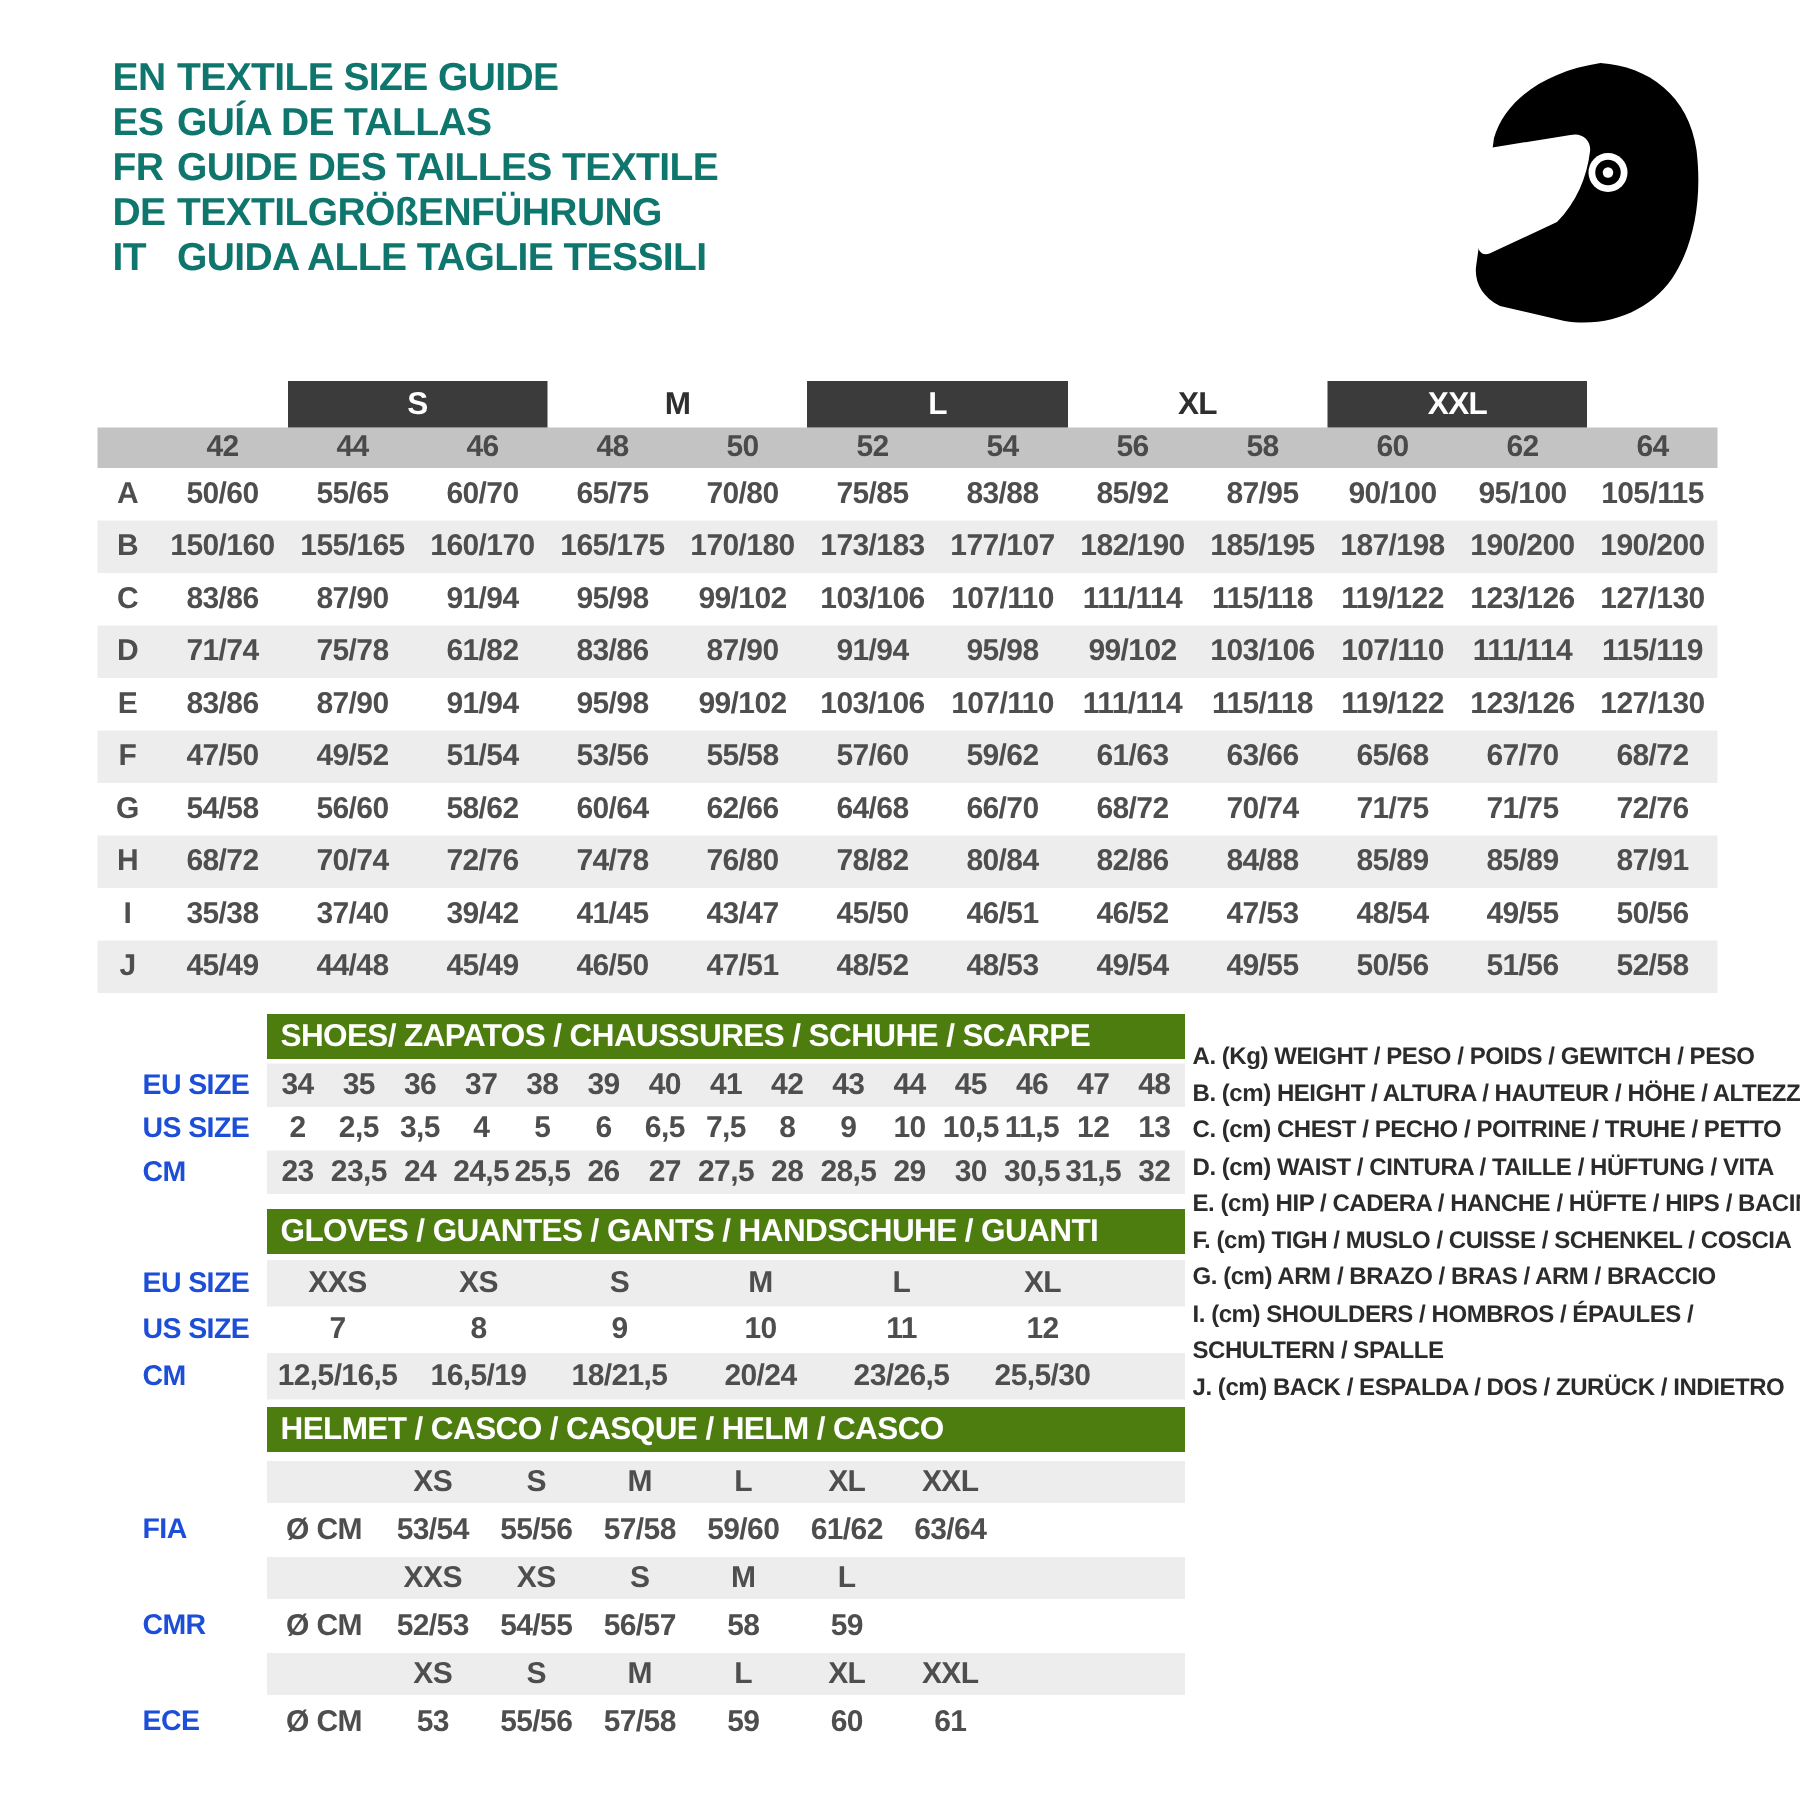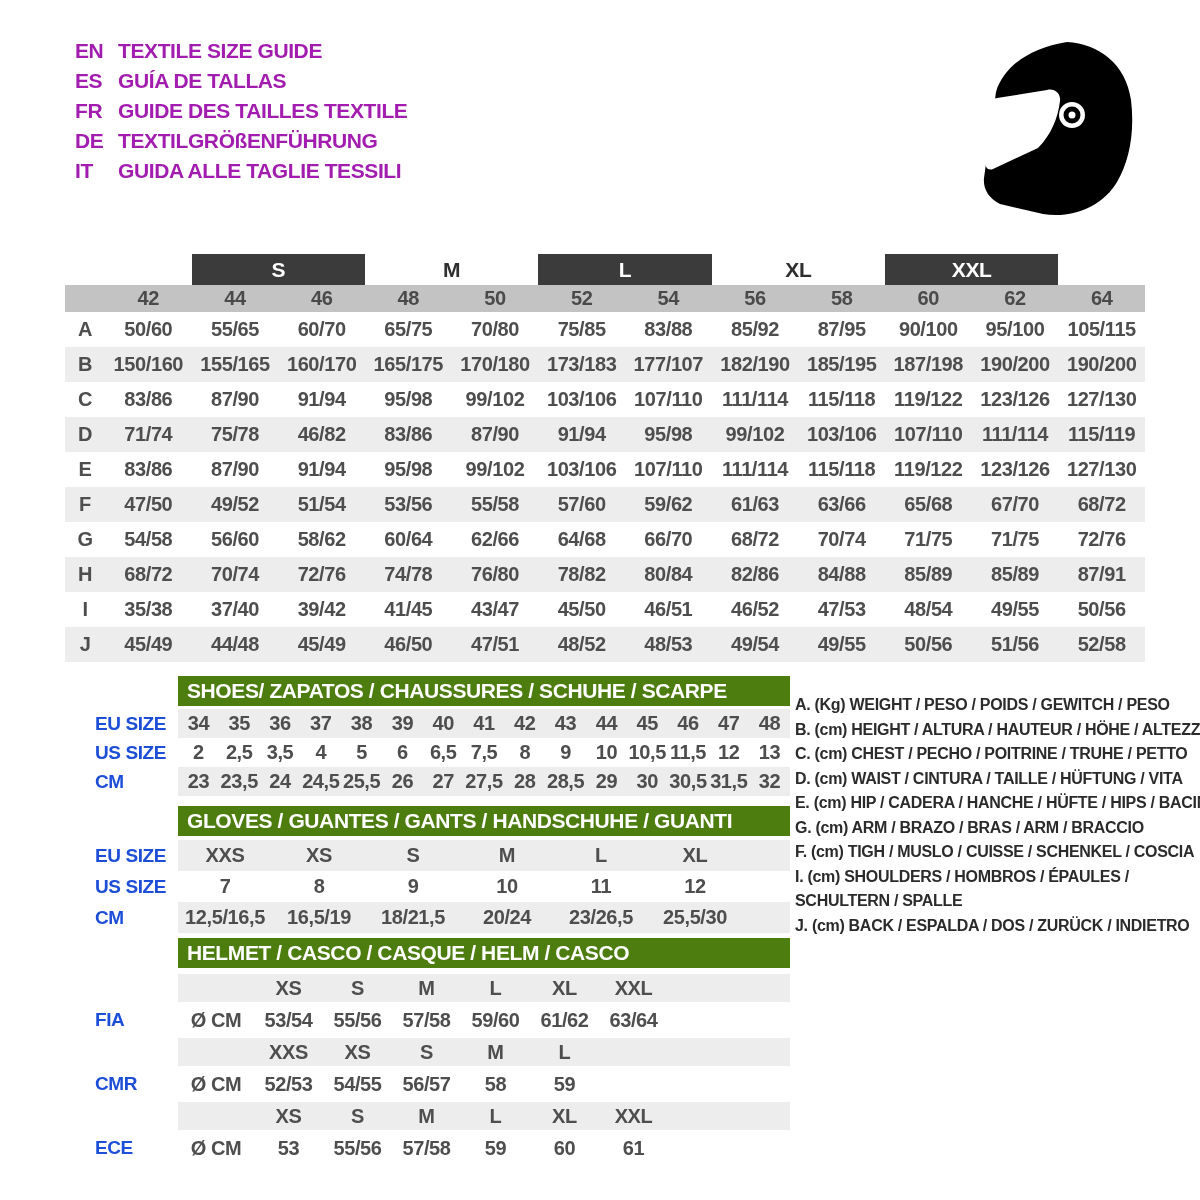--- a/index.html
+++ b/index.html
@@ -6,21 +6,21 @@
   body{
     width:1200px;height:1200px;position:relative;overflow:hidden;
     background:#ffffff;
     font-family:"Liberation Sans","DejaVu Sans",sans-serif;
     font-weight:bold;color:#4e4e4e;letter-spacing:-0.4px;
   }
   .abs{position:absolute;}
 
   
   .langs{left:75px;top:36px;}
-  .lang-row{display:flex;height:30px;align-items:center;font-size:21px;color:#a21caf;}
+  .lang-row{display:flex;height:30px;align-items:center;font-size:26px;color:#0f766e;}
   .lang-code{width:43px;flex:0 0 43px;}
 
   
   .helmet-logo{left:983px;top:38px;}
 
   
   .main-table{left:65px;top:254px;width:1080px;}
   .mgrid{display:grid;grid-template-columns:40px repeat(12,1fr);}
   .size-band{height:31px;}
   .sgroup{display:flex;align-items:center;justify-content:center;font-size:21px;color:#2f2f2f;}
@@ -158,21 +158,21 @@
         <div class="cell">111/114</div>
         <div class="cell">115/118</div>
         <div class="cell">119/122</div>
         <div class="cell">123/126</div>
         <div class="cell">127/130</div>
       </div>
       <div class="mgrid mrow stripe">
         <div class="rlabel">D</div>
         <div class="cell">71/74</div>
         <div class="cell">75/78</div>
-        <div class="cell">46/82</div>
+        <div class="cell">61/82</div>
         <div class="cell">83/86</div>
         <div class="cell">87/90</div>
         <div class="cell">91/94</div>
         <div class="cell">95/98</div>
         <div class="cell">99/102</div>
         <div class="cell">103/106</div>
         <div class="cell">107/110</div>
         <div class="cell">111/114</div>
         <div class="cell">115/119</div>
       </div>
@@ -462,24 +462,24 @@
     <div class="legend-item">
       <div class="legend-line">C. (cm) CHEST / PECHO / POITRINE / TRUHE / PETTO</div>
     </div>
     <div class="legend-item">
       <div class="legend-line">D. (cm) WAIST / CINTURA / TAILLE / HÜFTUNG / VITA</div>
     </div>
     <div class="legend-item">
       <div class="legend-line">E. (cm) HIP / CADERA / HANCHE / HÜFTE / HIPS /  BACINO</div>
     </div>
     <div class="legend-item">
+      <div class="legend-line">F. (cm) TIGH / MUSLO / CUISSE / SCHENKEL / COSCIA</div>
+    </div>
+    <div class="legend-item">
       <div class="legend-line">G. (cm) ARM  / BRAZO / BRAS / ARM / BRACCIO</div>
-    </div>
-    <div class="legend-item">
-      <div class="legend-line">F. (cm) TIGH / MUSLO / CUISSE / SCHENKEL / COSCIA</div>
     </div>
     <div class="legend-item">
       <div class="legend-line">I.  (cm) SHOULDERS / HOMBROS / ÉPAULES /</div>
       <div class="legend-line">SCHULTERN / SPALLE</div>
     </div>
     <div class="legend-item">
       <div class="legend-line">J. (cm) BACK / ESPALDA / DOS / ZURÜCK / INDIETRO</div>
     </div>
   </div>
 

